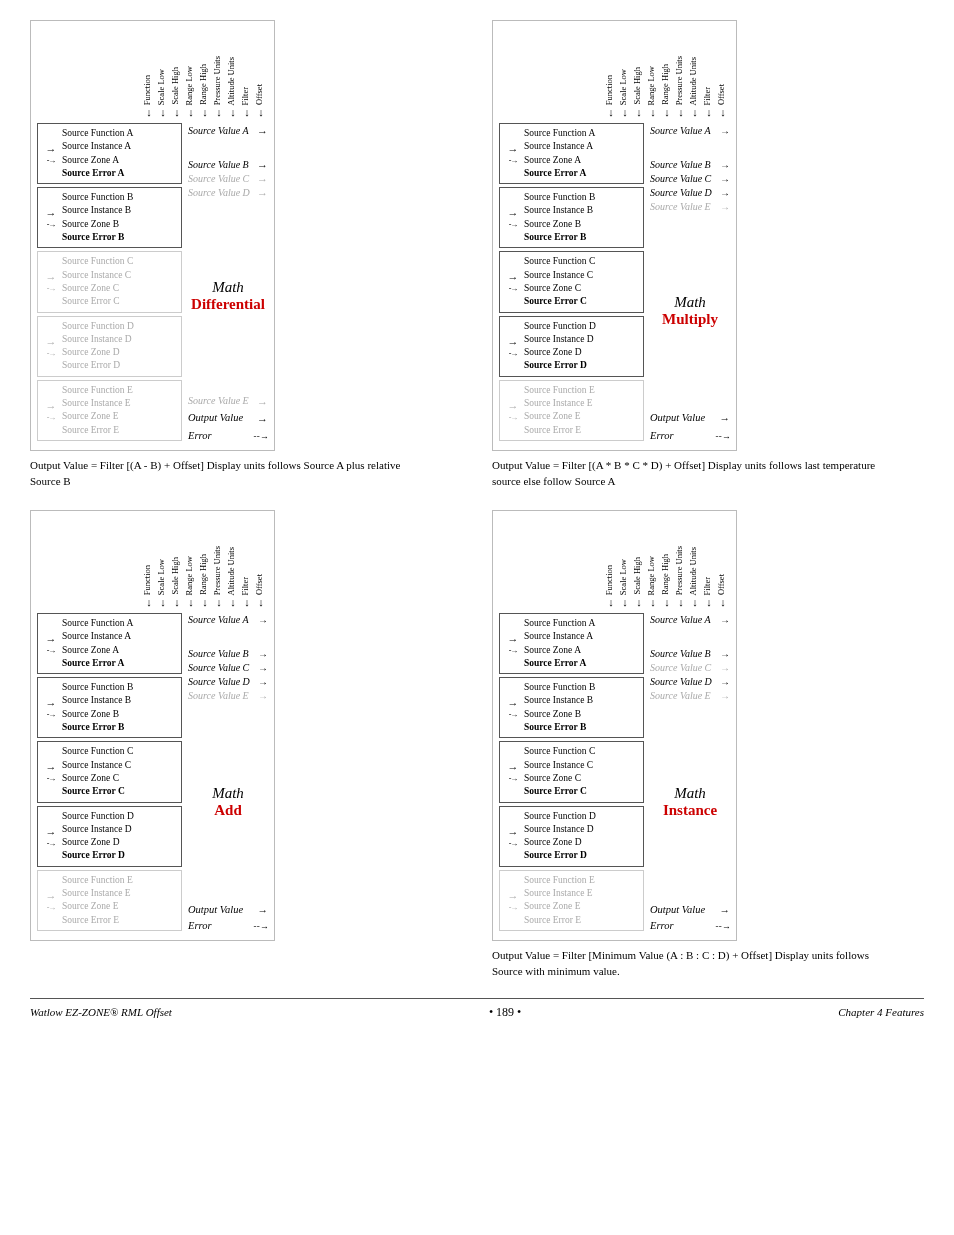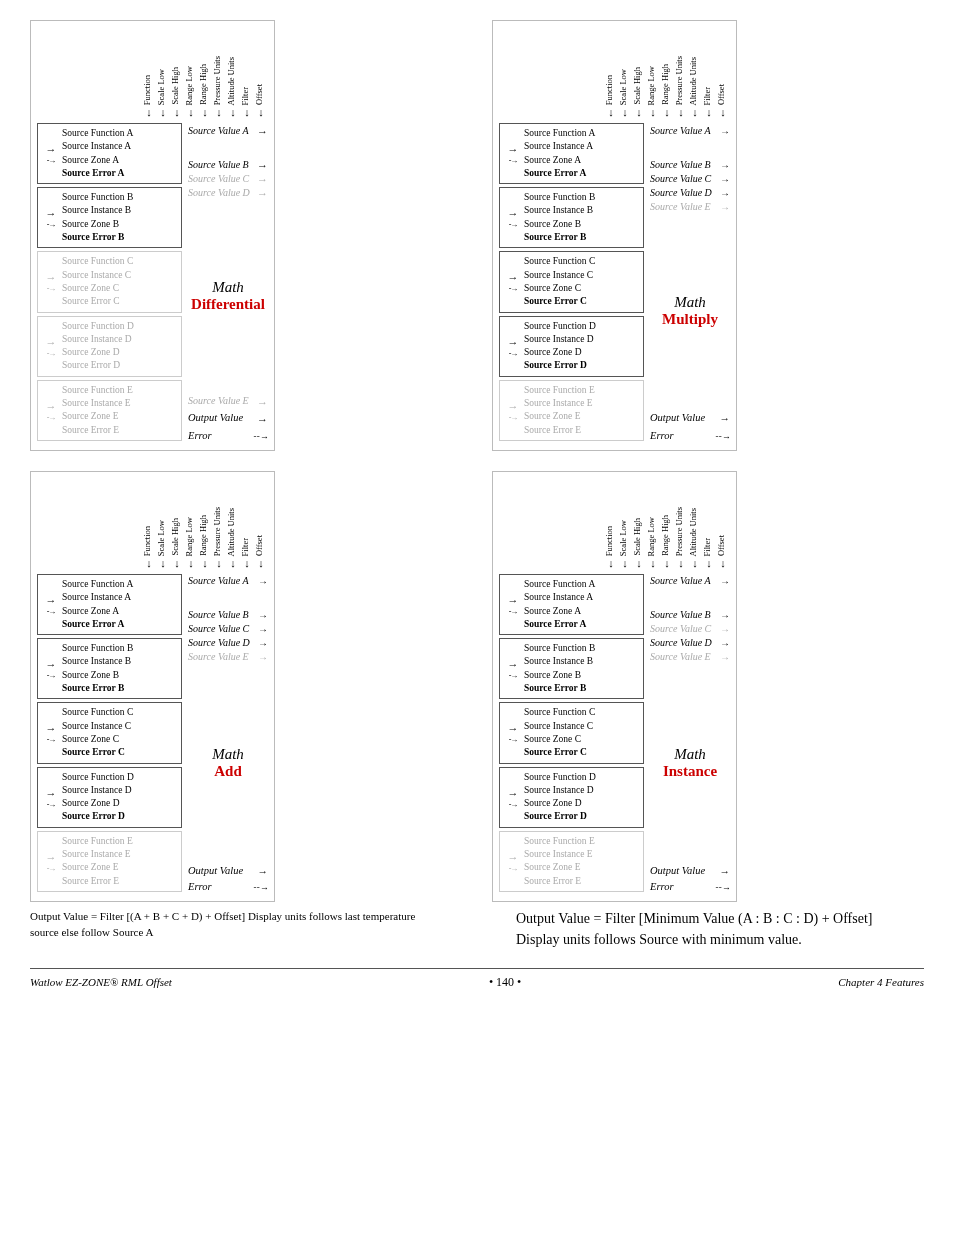--- a/index.html
+++ b/index.html
@@ -178,20 +178,23 @@
                 <span style="font-size:11px;">→</span>
               </div>
               <div style="display:flex; flex-direction:row; align-items:center; height:16px; font-size:10.5px;">
                 <span style="flex:1; font-style:italic;">Error</span>
                 <span style="font-size:9px; letter-spacing:-1px;">- - →</span>
               </div>
             </div>
           </div>
         </div>
       </div>
+      <div style="margin-top:6px; font-size:11px; line-height:1.5; max-width:390px;">
+        Output Value = Filter [(A - B) + Offset] Display units follows Source A plus relative Source B
+      </div>
     </div>
 
     <div class="diagram-block">
       <div class="diag-wrap">
 
         <div style="display:flex; flex-direction:row; margin-left:105px; margin-bottom:1px; height:78px; align-items:flex-end; gap:0px;">
           <div style="writing-mode:vertical-rl; transform:rotate(180deg); font-size:8.5px; width:14px;">Function</div>
           <div style="writing-mode:vertical-rl; transform:rotate(180deg); font-size:8.5px; width:14px;">Scale Low</div>
           <div style="writing-mode:vertical-rl; transform:rotate(180deg); font-size:8.5px; width:14px;">Scale High</div>
           <div style="writing-mode:vertical-rl; transform:rotate(180deg); font-size:8.5px; width:14px;">Range Low</div>
@@ -317,20 +320,23 @@
                 <span style="flex:1; font-style:italic;">Output Value</span>
                 <span>→</span>
               </div>
               <div style="display:flex; flex-direction:row; align-items:center; height:16px; font-size:10.5px;">
                 <span style="flex:1; font-style:italic;">Error</span>
                 <span style="font-size:9px; letter-spacing:-1px;">- - →</span>
               </div>
             </div>
           </div>
         </div>
+      </div>
+      <div style="margin-top:6px; font-size:11px; line-height:1.5; max-width:390px;">
+        Output Value = Filter [(A * B * C * D) + Offset] Display units follows last temperature source else follow Source A
       </div>
     </div>
 
     <div class="diagram-block">
       <div class="diag-wrap">
         <div style="display:flex; flex-direction:row; margin-left:105px; margin-bottom:1px; height:78px; align-items:flex-end; gap:0px;">
           <div style="writing-mode:vertical-rl; transform:rotate(180deg); font-size:8.5px; width:14px;">Function</div>
           <div style="writing-mode:vertical-rl; transform:rotate(180deg); font-size:8.5px; width:14px;">Scale Low</div>
           <div style="writing-mode:vertical-rl; transform:rotate(180deg); font-size:8.5px; width:14px;">Scale High</div>
           <div style="writing-mode:vertical-rl; transform:rotate(180deg); font-size:8.5px; width:14px;">Range Low</div>
@@ -454,23 +460,20 @@
                 <span>→</span>
               </div>
               <div style="display:flex; flex-direction:row; align-items:center; height:16px; font-size:10.5px;">
                 <span style="flex:1; font-style:italic;">Error</span>
                 <span style="font-size:9px; letter-spacing:-1px;">- - →</span>
               </div>
             </div>
           </div>
         </div>
       </div>
-      <div style="margin-top:6px; font-size:11px; line-height:1.5; max-width:390px;">
-        Output Value = Filter [(A + B + C + D) + Offset] Display units follows last temperature source else follow Source A
-      </div>
     </div>
 
     <div class="diagram-block">
       <div class="diag-wrap">
         <div style="display:flex; flex-direction:row; margin-left:105px; margin-bottom:1px; height:78px; align-items:flex-end; gap:0px;">
           <div style="writing-mode:vertical-rl; transform:rotate(180deg); font-size:8.5px; width:14px;">Function</div>
           <div style="writing-mode:vertical-rl; transform:rotate(180deg); font-size:8.5px; width:14px;">Scale Low</div>
           <div style="writing-mode:vertical-rl; transform:rotate(180deg); font-size:8.5px; width:14px;">Scale High</div>
           <div style="writing-mode:vertical-rl; transform:rotate(180deg); font-size:8.5px; width:14px;">Range Low</div>
           <div style="writing-mode:vertical-rl; transform:rotate(180deg); font-size:8.5px; width:14px;">Range High</div>
@@ -593,26 +596,26 @@
                 <span>→</span>
               </div>
               <div style="display:flex; flex-direction:row; align-items:center; height:16px; font-size:10.5px;">
                 <span style="flex:1; font-style:italic;">Error</span>
                 <span style="font-size:9px; letter-spacing:-1px;">- - →</span>
               </div>
             </div>
           </div>
         </div>
       </div>
-      <div style="margin-top:6px; font-size:14px; line-height:1.5; max-width:390px;margin-left:24px;">
+      <div style="margin-top:6px; font-size:11px; line-height:1.5; max-width:390px;">
         Output Value = Filter [Minimum Value (A : B : C : D) + Offset] Display units follows Source with minimum value.
       </div>
     </div>
 
   </div>
 
   <div style="display:flex; flex-direction:row; justify-content:space-between; align-items:center; border-top:1px solid #555; padding-top:6px; margin-top:18px;">
     <div style="font-style:italic; font-size:11px;">Watlow EZ-ZONE® RML Offset</div>
-    <div style="font-size:12px;">• 140 •</div>
+    <div style="font-size:12px;">• 189 •</div>
     <div style="font-style:italic; font-size:11px;">Chapter 4 Features</div>
   </div>
 
 </div>
 
 </body></html>

